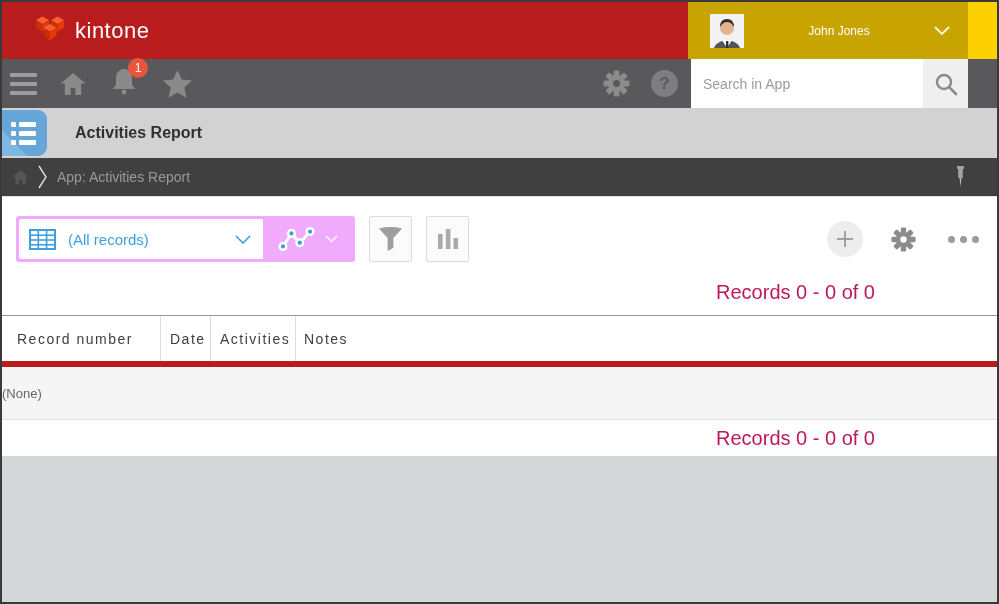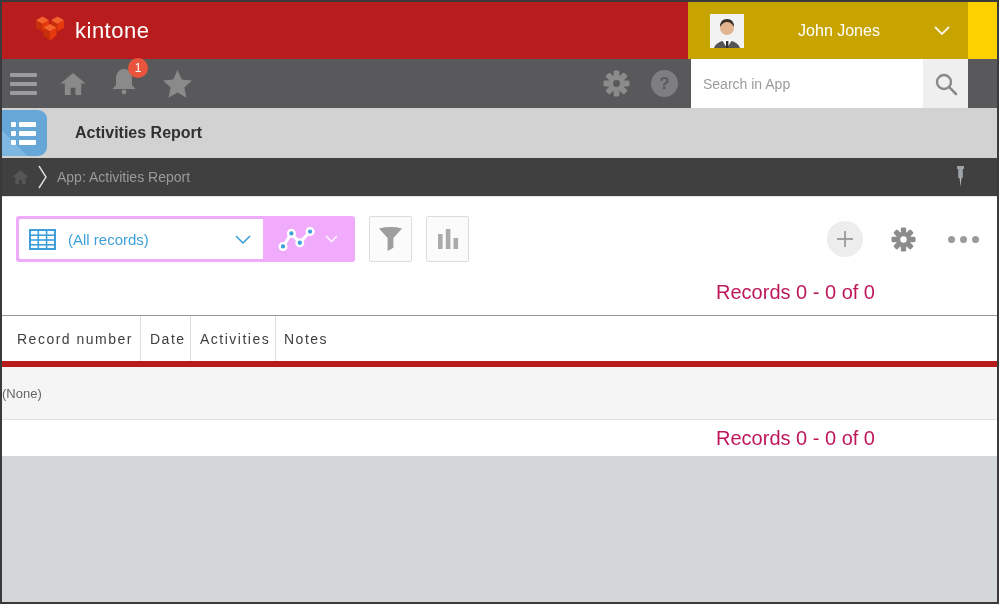--- a/index.html
+++ b/index.html
@@ -12,21 +12,21 @@
     background:#fff;overflow:hidden;position:relative;
   }
   
   .yellow-bar{height:57px;flex:none;background:#b91c1c;display:flex;align-items:center;}
   .logo-area{display:flex;align-items:center;padding-left:33px;}
   .logo-mark{width:30px;height:29px;margin-right:10px;}
   .logo-text{color:#fff;font-size:22px;letter-spacing:.5px;}
   .yspacer{flex:1;}
   .user-menu{width:280px;height:57px;background:#C7A400;display:flex;align-items:center;padding:0 18px 0 22px;cursor:pointer;}
   .avatar{width:34px;height:34px;flex:none;overflow:hidden;}
-  .user-name{flex:1;text-align:center;color:#fff;font-size:16px;}
+  .user-name{flex:1;text-align:center;color:#fff;font-size:12px;}
   .ycorner{width:29px;height:57px;background:#FDD000;flex:none;}
   
   .dark-bar{height:49px;flex:none;background:#59595B;display:flex;align-items:center;}
   .hamburger{width:27px;margin:0 22px 0 8px;display:flex;flex-direction:column;gap:5px;cursor:pointer;}
   .hamburger div{height:4px;background:#9C9C9E;border-radius:1px;}
   .nav-icon{cursor:pointer;display:flex;align-items:center;justify-content:center;}
   .home-i{margin-right:24px;}
   .bell-wrap{position:relative;margin-right:26px;cursor:pointer;}
   .badge{position:absolute;top:-10px;right:-11px;width:20px;height:20px;border-radius:50%;
     background:#E8543C;color:#fff;font-size:12px;line-height:20px;text-align:center;}
@@ -69,21 +69,21 @@
   .gear-btn{margin-left:22px;background:none;border:0;cursor:pointer;display:flex;align-items:center;}
   .more-btn{margin-left:24px;background:none;border:0;cursor:pointer;display:flex;gap:5px;align-items:center;padding:6px 2px;}
   .more-btn i{width:7px;height:7px;border-radius:50%;background:#9B9B9B;display:block;}
   .records-line{font-size:20px;color:#be185d;}
   .records-top{margin-top:16px;height:28px;line-height:28px;text-align:right;padding-right:122px;}
   
   .grid{margin-top:9px;border-top:1px solid #979797;}
   .grid-head{display:flex;height:51px;border-bottom:6px solid #b91c1c;align-items:stretch;}
   .gh{display:flex;align-items:center;font-size:14px;color:#3E3E3E;letter-spacing:1.5px;cursor:pointer;}
   .gh1{width:138px;padding-left:15px;}
-  .gh2{width:50px;padding-left:9px;border-left:1px solid #DDD;}
+  .gh2{width:50px;padding-left:9px;border-left:1px solid #DDD;margin-left:20px;}
   .gh3{width:85px;padding-left:9px;border-left:1px solid #DDD;}
   .gh4{flex:1;padding-left:8px;border-left:1px solid #DDD;}
   .none-row{height:53px;background:#F5F5F6;border-bottom:1px solid #E0E0E0;
     display:flex;align-items:center;padding-left:0;font-size:13px;color:#666;}
   .records-bottom{height:36px;display:flex;align-items:center;justify-content:flex-end;padding-right:122px;background:#fff;}
   
   .gray-footer{flex:1;background:#D4D7D7;}
 </style>
 </head>
 <body>

